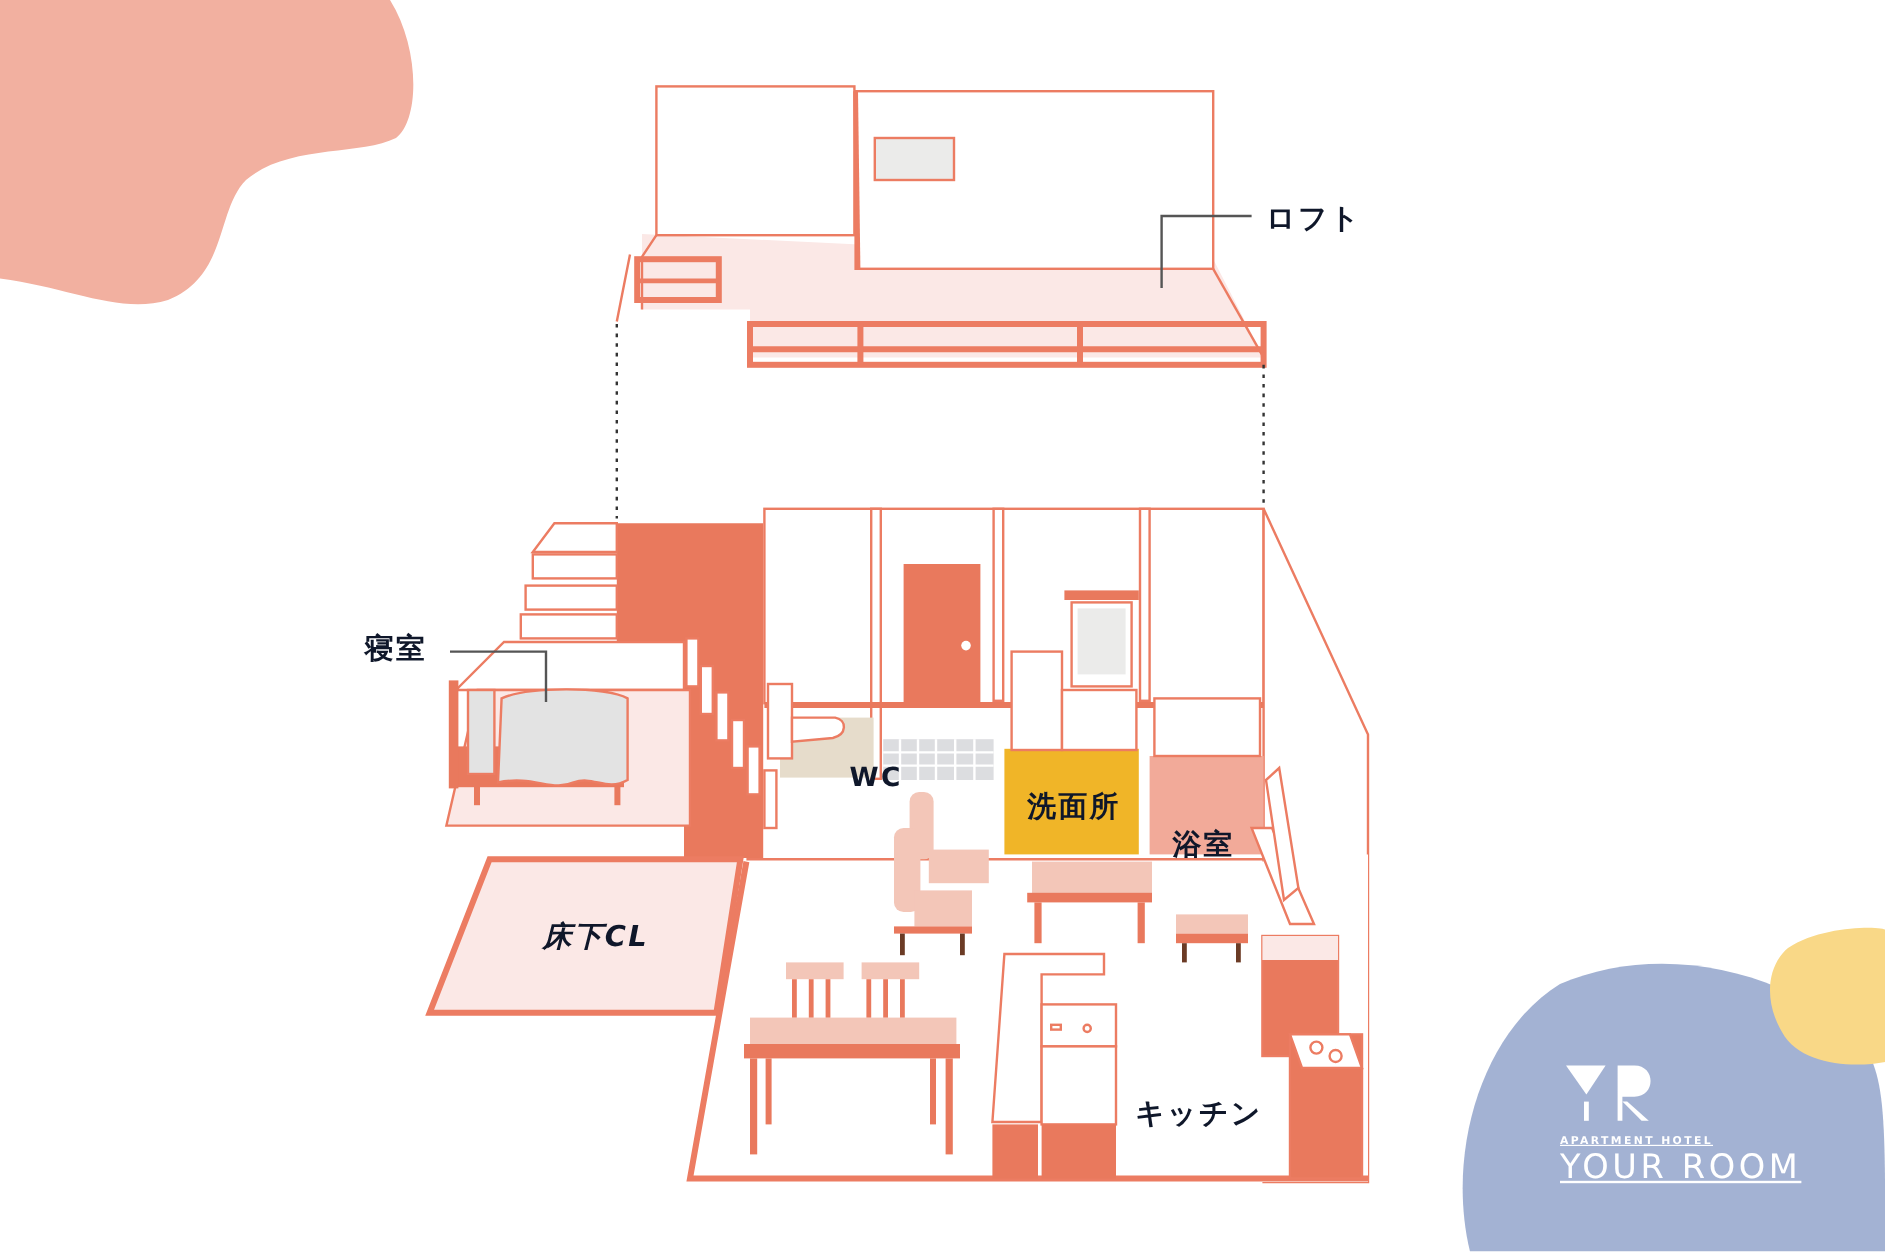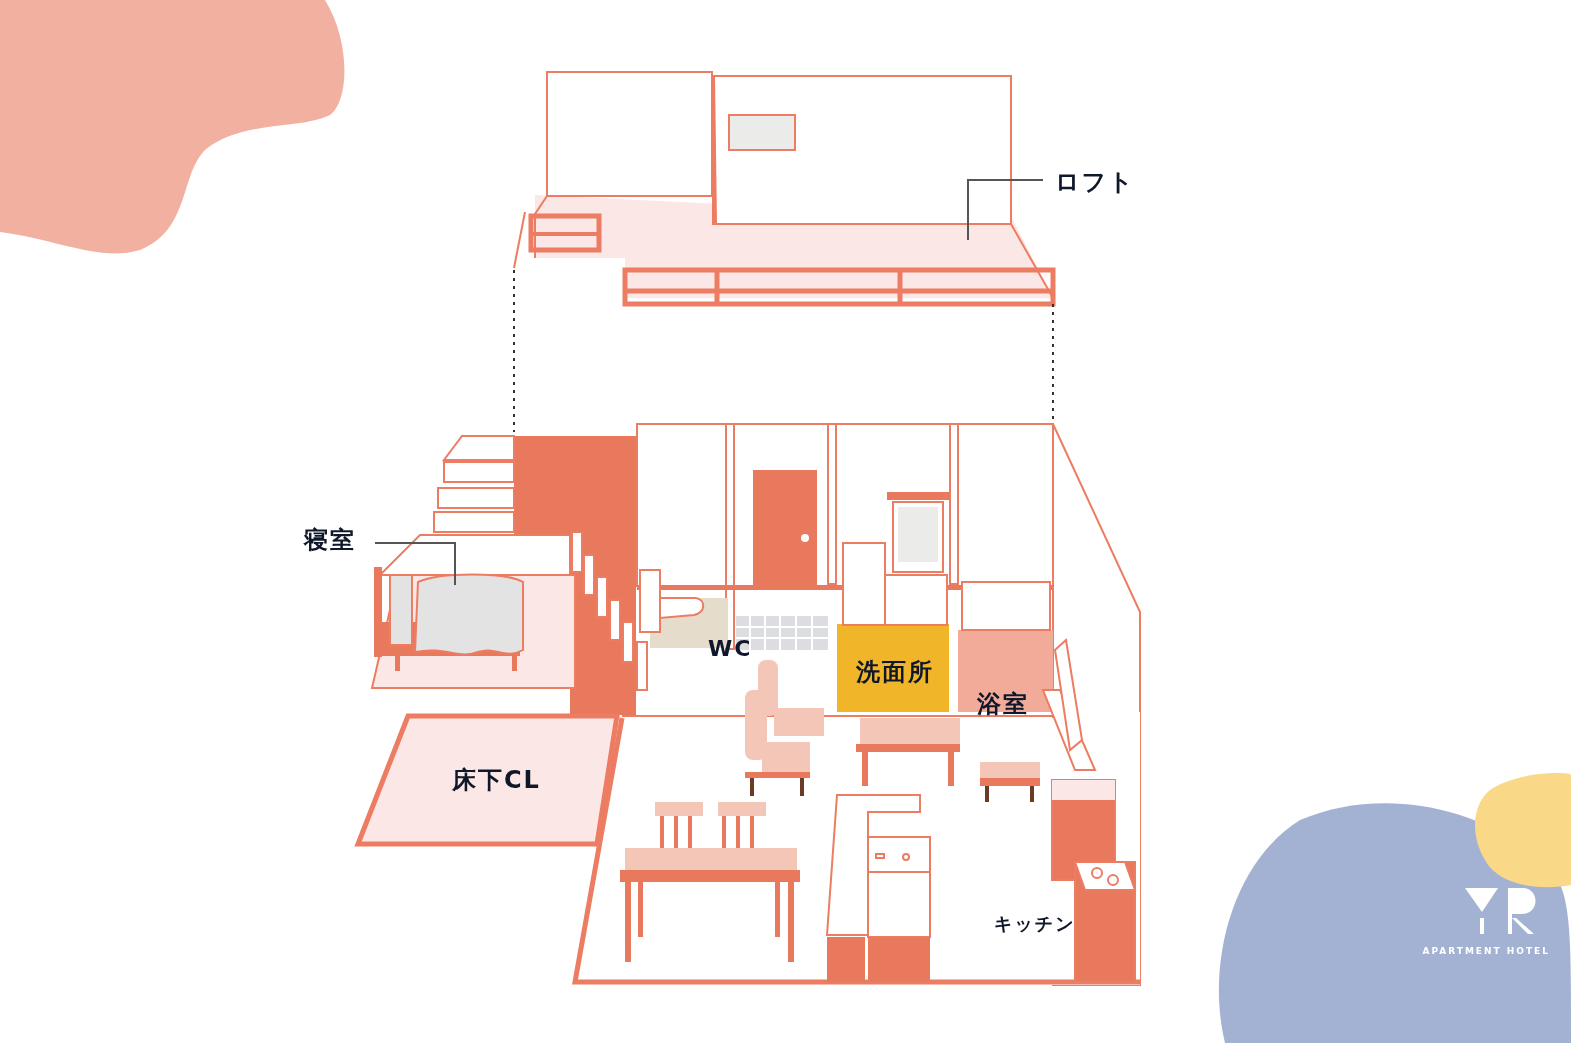--- a/index.html
+++ b/index.html
@@ -1,20 +1,20 @@
 <!DOCTYPE html>
 <html><head>
 <meta charset="utf-8">
 <style>
   html, body { margin:0; padding:0; background:#ffffff; }
   body { width:1571px; height:1043px; position:relative; overflow:hidden;
          font-family:"DejaVu Sans", "Liberation Sans", sans-serif; }
   svg.plan { position:absolute; left:0; top:0; }
   .lbl { position:absolute; color:#0f172a; font-weight:bold; font-size:24px; letter-spacing:2px; white-space:nowrap; }
-  .logo { position:absolute; left:1300px; top:880px; width:250px; text-align:right; color:#ffffff; }
+  .logo { position:absolute; left:1300px; top:880px; width:250px; text-align:left; color:#ffffff;text-decoration:underline; }
   .logo-sub { font-size:9px; font-weight:bold; letter-spacing:2px; display:block; margin-top:6px; }
   .logo-main { font-size:28px; letter-spacing:3px; display:block; font-family:"DejaVu Sans", sans-serif; }
 </style>
 </head>
 <body>
 
 <svg class="plan" width="1571" height="1043" viewBox="0 0 1571 1043">
 
   <path fill="#f2b0a0" d="M0,0 L325,0 C350,40 350,100 330,115 C300,130 240,120 205,150 C180,175 190,230 140,250 C100,262 60,240 0,232 Z"></path>
   <path fill="#a3b2d3" d="M1225,1043 C1205,960 1235,860 1300,820 C1370,790 1460,800 1530,850 C1571,880 1571,900 1571,1043 Z"></path>
@@ -176,24 +176,25 @@
   </g>
 
   <path d="M375,543 L455,543 L455,585" stroke="#555" stroke-width="2" fill="none"></path>
 </svg>
 
 <div class="lbl" style="left:1055px; top:166px;">ロフト</div>
 <div class="lbl" style="left:304px; top:524px;">寝室</div>
 <div class="lbl" style="left:680px; top:636px; font-size:22px;margin-left:28px;">WC</div>
 <div class="lbl" style="left:856px; top:656px;">洗面所</div>
 <div class="lbl" style="left:977px; top:656px;margin-top:32px;">浴室</div>
-<div class="lbl" style="left:452px; top:764px;">床下CL</div>
-<div class="lbl" style="left:994px; top:912px; font-size:18px;">キッチン</div>
+<div class="lbl" style="left:452px; top:764px;font-style:italic;">床下CL</div>
+<div class="lbl" style="left:946px; top:912px; font-size:24px;">キッチン</div>
 
 <div class="logo">
   <svg width="90" height="56" viewBox="0 0 90 56">
     <polygon points="5,8 38,8 22,32" fill="#fff"></polygon>
     <rect x="20" y="38" width="4" height="16" fill="#fff"></rect>
     <path d="M48,8 L62,8 C80,8 80,34 62,34 L52,34 L52,54 L48,54 Z" fill="#fff"></path>
     <path d="M52,38 L56,38 L74,54 L68,54 Z" fill="#fff"></path>
   </svg>
   <span class="logo-sub">APARTMENT HOTEL</span>
+  <span class="logo-main">YOUR ROOM</span>
 </div>
 
 </body></html>

